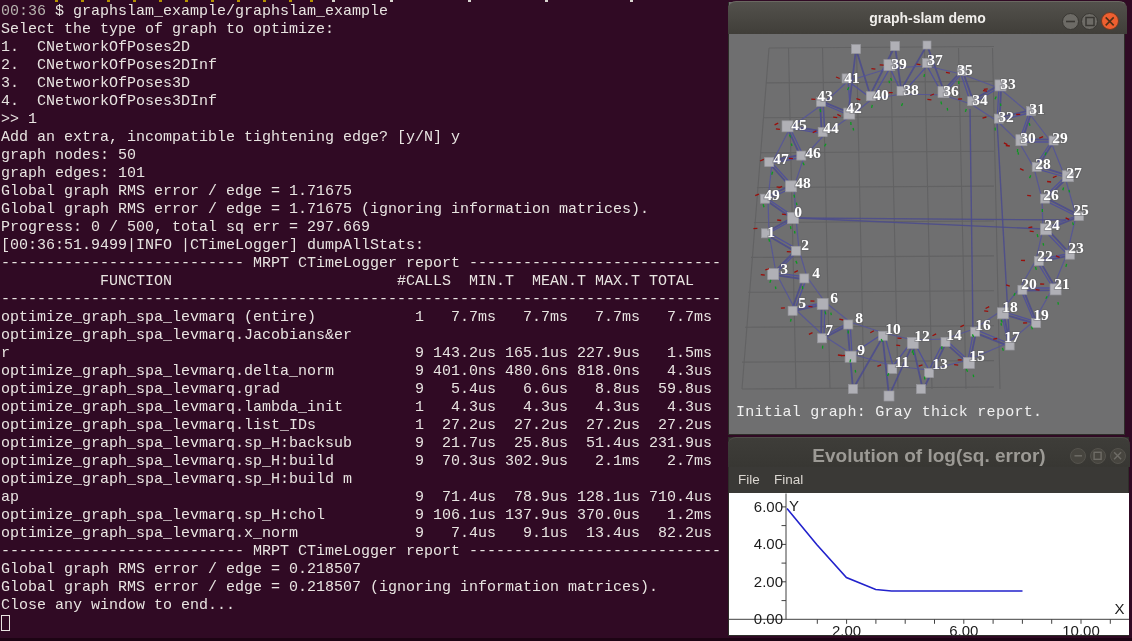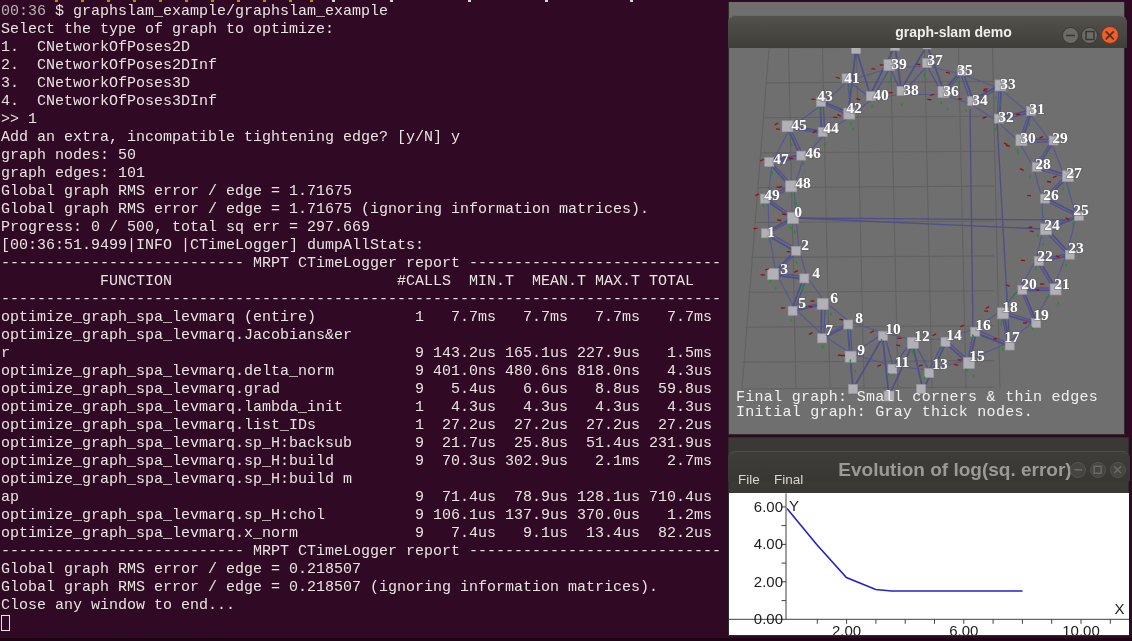--- a/index.html
+++ b/index.html
@@ -1,22 +1,22 @@
 <!DOCTYPE html>
 <html><head><meta charset="utf-8"><style>
 * { margin:0; padding:0; box-sizing:border-box; }
 html,body { width:1132px; height:641px; overflow:hidden; background:#300a24; }
 #term { position:absolute; left:1px; top:3px; font:15px/18px "Liberation Mono", monospace; color:#e8e4e1; white-space:pre; }
 #term .g { color:#b7b3af;margin-top:28px; }
 .dot { position:absolute; height:2px; width:3px; top:0; }
 #cursor { position:absolute; left:1px; top:615px; width:9px; height:16px; border:1.2px solid #e8e4e1; }
 #bottomstrip { position:absolute; left:0; top:638px; width:1132px; height:3px; background:#1d0414; }
 .win { position:absolute; }
-.tbar { position:absolute; left:0; top:14px; width:100%; border-radius:8px 8px 0 0;
-  background:linear-gradient(#53514c, #403e39); border-top:1px solid #6a6861;padding-left:26px; }
+.tbar { position:absolute; left:0; top:0; width:100%; border-radius:8px 8px 0 0;
+  background:linear-gradient(#53514c, #403e39); border-top:1px solid #6a6861; }
 .tbar .title { position:absolute; width:100%; text-align:center; font:bold 14px "Liberation Sans", sans-serif; }
 .btn { position:absolute; border-radius:50%; }
 #demo { left:728px; top:2px; width:397px; height:433px; background:#6f6f70; border:1px solid #2e2d29; border-top:none; }
 #demo .tbar { height:33px; margin:-1px; width:399px; }
 #demo .title { top:8px; color:#f0eeeb; }
 #demoview { position:absolute; left:0; top:32px; width:395px; height:400px; overflow:hidden; }
 .ovl { position:absolute; left:7px; font:15px/15.2px "Liberation Mono", monospace; letter-spacing:0.28px; color:#f0f0f0; white-space:pre; }
 #evo { left:728px; top:437px; width:401px; height:199px; background:#3a3936; border:1px solid #2e2d29; }
 #evo .tbar { height:30px; margin:-1px; width:402px; background:linear-gradient(#3e3d39,#383733); border-top:1px solid #504e49;}
 #evo .title { top:7px; color:#9c9a95; font-size:19px; }
@@ -402,22 +402,21 @@
 <text x="125.0" y="79.0" text-anchor="middle">42</text>
 <text x="96.0" y="67.0" text-anchor="middle">43</text>
 <text x="102.0" y="99.0" text-anchor="middle">44</text>
 <text x="70.0" y="96.0" text-anchor="middle">45</text>
 <text x="84.0" y="124.0" text-anchor="middle">46</text>
 <text x="52.0" y="130.0" text-anchor="middle">47</text>
 <text x="74.0" y="154.0" text-anchor="middle">48</text>
 <text x="43.0" y="166.0" text-anchor="middle">49</text>
 </g>
 </svg>
-    <div class="ovl" style="top:356px">Final graph: Small corners &amp; thin edges</div>
-    <div class="ovl" style="top:371px">Initial graph: Gray thick nodes.</div>
+    <div class="ovl" style="top:371px">Initial graph: Gray thick report.</div>
   </div>
   <div class="tbar">
     <div class="title">graph-slam demo</div>
     <div class="btn" style="left:334px;top:11px;width:17px;height:17px;background:#6d6b66;border:1.5px solid #393733"></div>
     <div class="btn" style="left:353px;top:11px;width:17px;height:17px;background:#6d6b66;border:1.5px solid #393733"></div>
     <div class="btn" style="left:373px;top:10px;width:18px;height:18px;background:#ee5f30;border:1.5px solid #6e3a23"></div>
     <svg style="position:absolute;left:330px;top:9px" width="64" height="22">
       <line x1="8" y1="10.5" x2="17" y2="10.5" stroke="#393733" stroke-width="1.6"></line>
       <rect x="28" y="6.5" width="8" height="8" fill="none" stroke="#393733" stroke-width="1.5"></rect>
       <path d="M47.7 6.4 l8 8 M55.7 6.4 l-8 8" stroke="#503018" stroke-width="1.6"></path>

